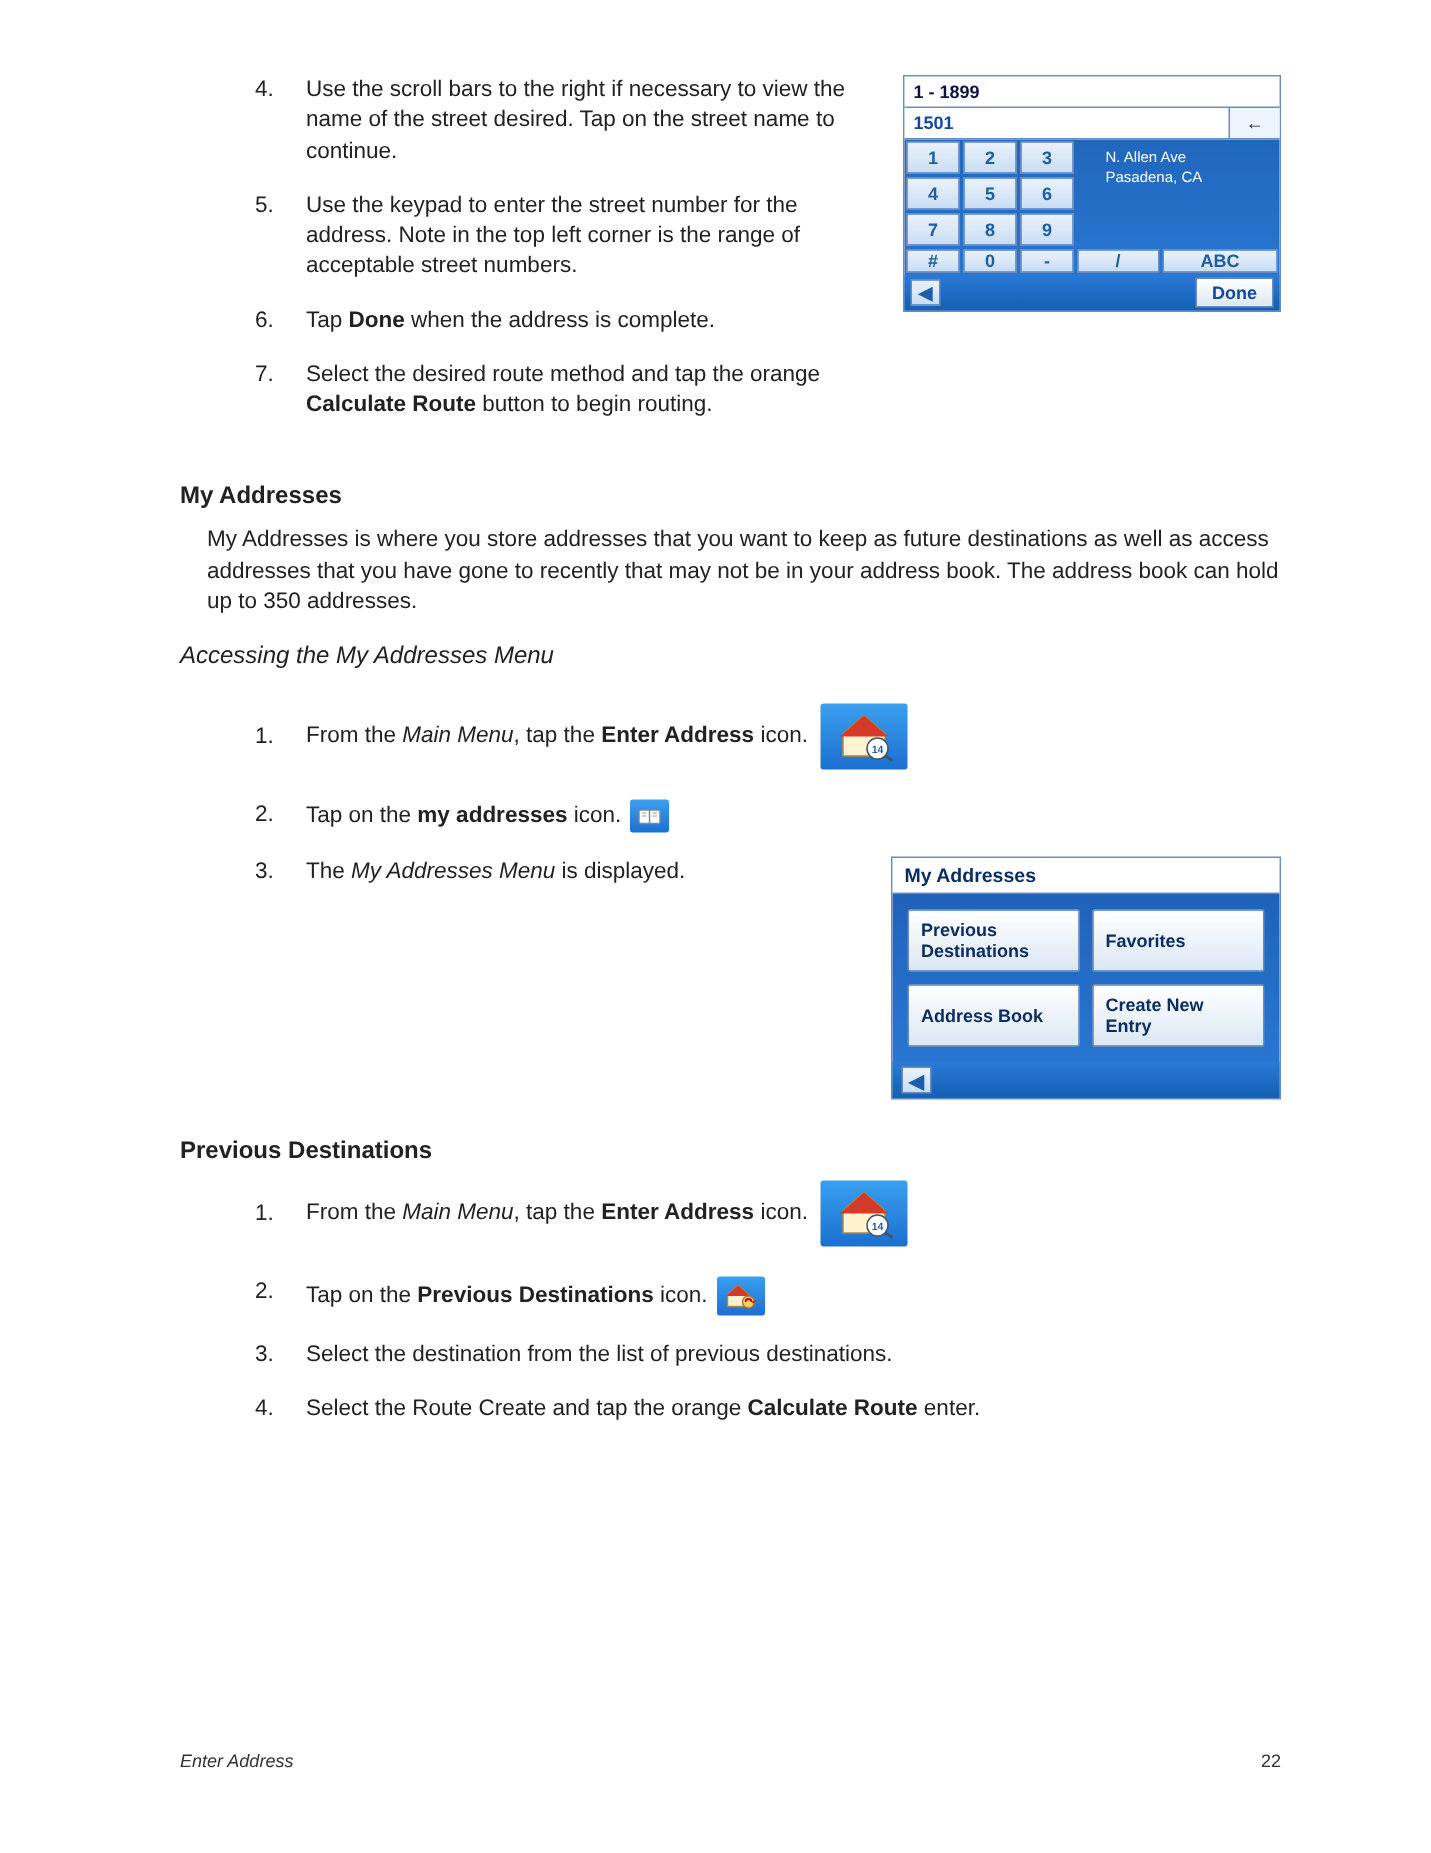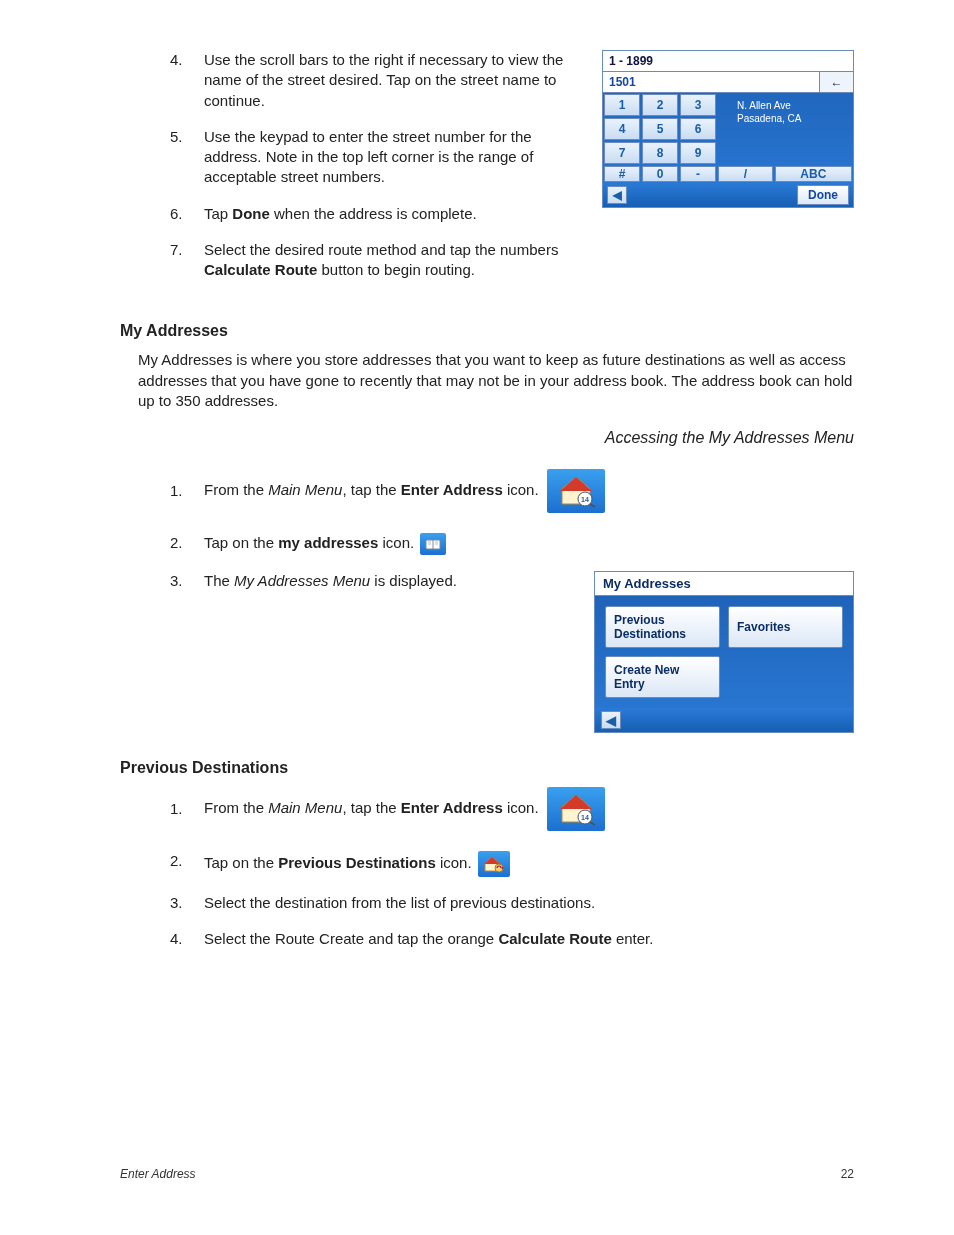--- a/index.html
+++ b/index.html
@@ -6,21 +6,21 @@
   html, body { width: 954px; height: 1235px; background: #fff; font-family: Arial, Helvetica, sans-serif; color: #222; }
   .page { position: relative; width: 954px; height: 1235px; padding: 50px 100px 0 120px; }
   .body-text { font-size: 15px; line-height: 1.35; }
   ol.numbered { list-style: none; }
   ol.numbered > li { display: flex; margin-bottom: 16px; }
   ol.numbered > li .num { width: 40px; flex-shrink: 0; text-align: left; padding-left: 6px; }
   ol.numbered > li .txt { flex: 1; }
   .bold { font-weight: bold; }
   .italic { font-style: italic; }
   .h-section { font-weight: bold; font-size: 16px; margin-top: 26px; margin-bottom: 10px; }
-  .h-sub { font-style: italic; font-size: 16px; margin-top: 18px; margin-bottom: 22px; text-align: right; }
+  .h-sub { font-style: italic; font-size: 16px; margin-top: 18px; margin-bottom: 22px; }
   .col-wrap { display: flex; gap: 18px; align-items: flex-start; }
   .col-left { flex: 1; }
   .col-right { flex-shrink: 0; border-radius: 21px; }
 
   
   .keypad { width: 252px; border: 1px solid #6a8bbf; background: linear-gradient(#1d5fb4,#2a7ad6); font-size: 12px; }
   .kp-range { background: #fff; color: #114; padding: 3px 6px; border-bottom: 1px solid #6a8bbf; font-weight: bold; }
   .kp-input-row { display: flex; background: #fff; border-bottom: 1px solid #6a8bbf; }
   .kp-input { flex: 1; padding: 3px 6px; color: #1147a5; font-weight: bold; }
   .kp-backspace { width: 34px; display:flex; align-items:center; justify-content:center; border-left:1px solid #6a8bbf; background:#eef4fb; color:#114; font-weight:bold; }
@@ -74,21 +74,21 @@
         </li>
         <li>
           <span class="num">6.</span>
           <span class="txt">
             <span>Tap </span><span class="bold">Done</span><span> when the address is complete.</span>
           </span>
         </li>
         <li>
           <span class="num">7.</span>
           <span class="txt">
-            <span>Select the desired route method and tap the numbers </span><span class="bold">Calculate Route</span><span> button to begin routing.</span>
+            <span>Select the desired route method and tap the orange </span><span class="bold">Calculate Route</span><span> button to begin routing.</span>
           </span>
         </li>
       </ol>
     </div>
 
     <div class="col-right">
       <div class="keypad">
         <div class="kp-range">1 - 1899</div>
         <div class="kp-input-row">
           <div class="kp-input">1501</div>
@@ -177,20 +177,21 @@
           </span>
         </li>
       </ol>
     </div>
     <div class="col-right">
       <div class="menu-fig">
         <div class="menu-title">My Addresses</div>
         <div class="menu-grid">
           <div class="menu-btn">Previous Destinations</div>
           <div class="menu-btn">Favorites</div>
+          <div class="menu-btn">Address Book</div>
           <div class="menu-btn">Create New Entry</div>
         </div>
         <div class="menu-footer">
           <div class="kp-back-arrow">◀</div>
         </div>
       </div>
     </div>
   </div>
 
   <div class="h-section">Previous Destinations</div>

